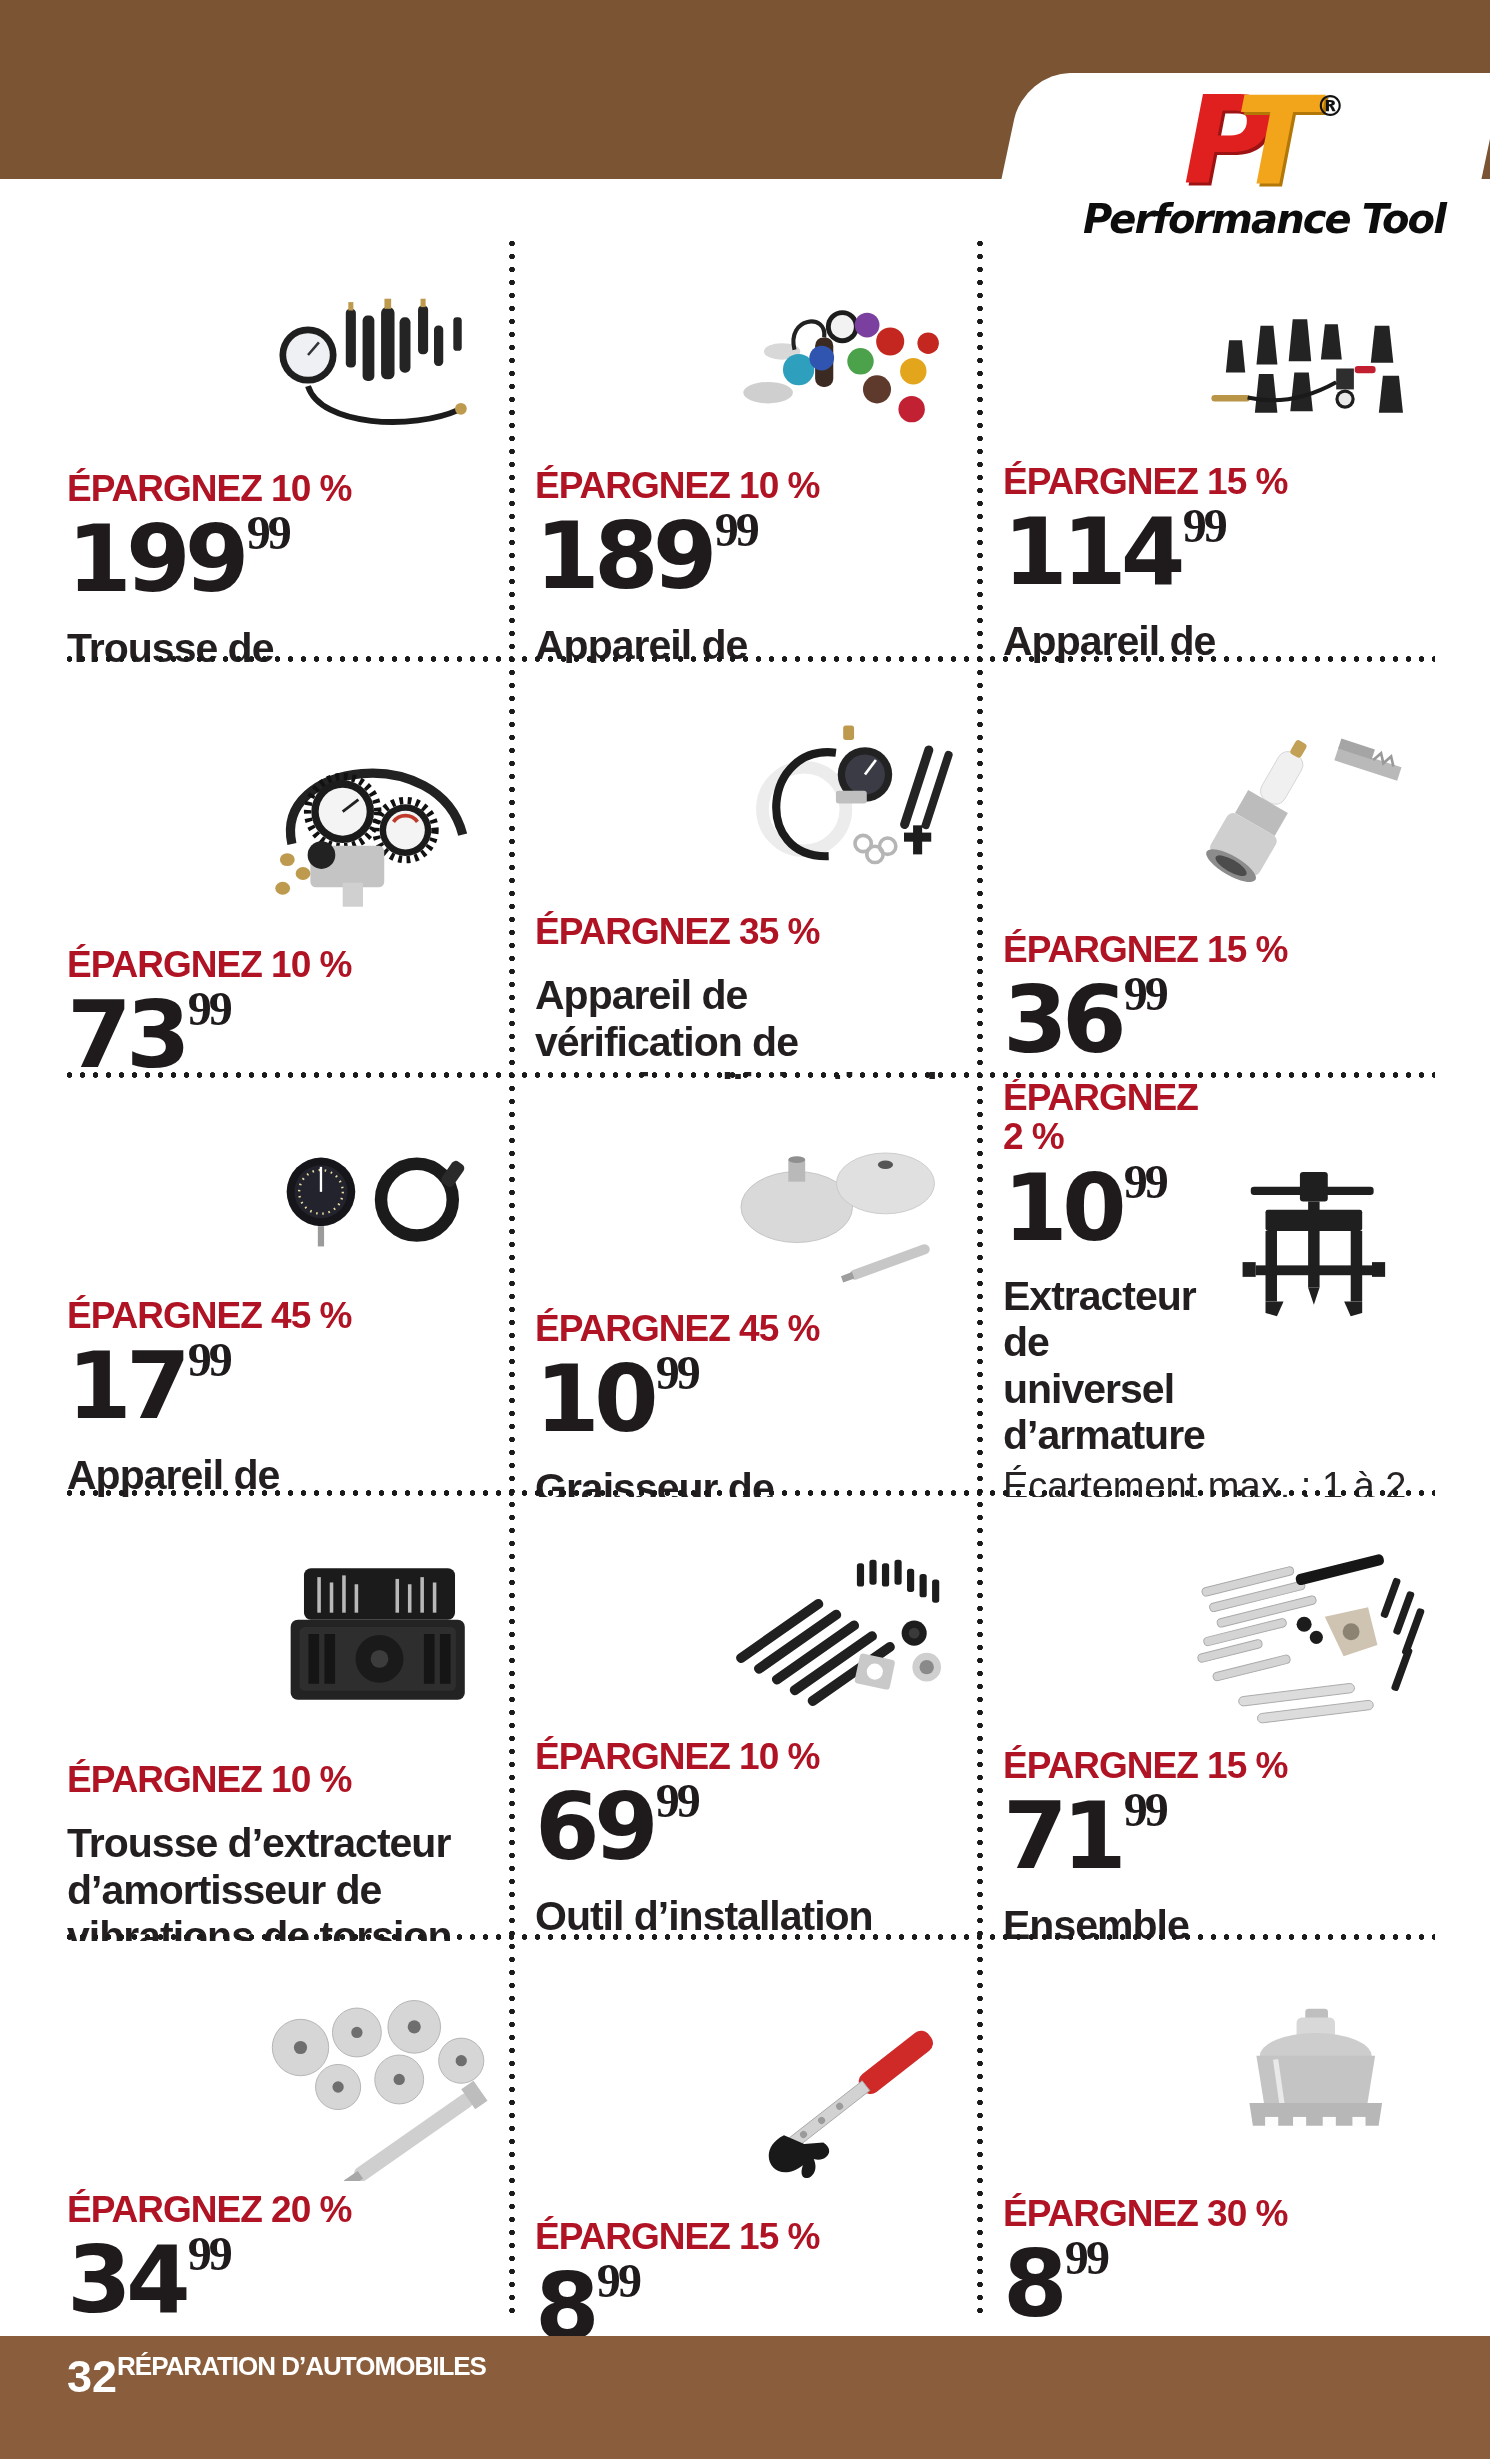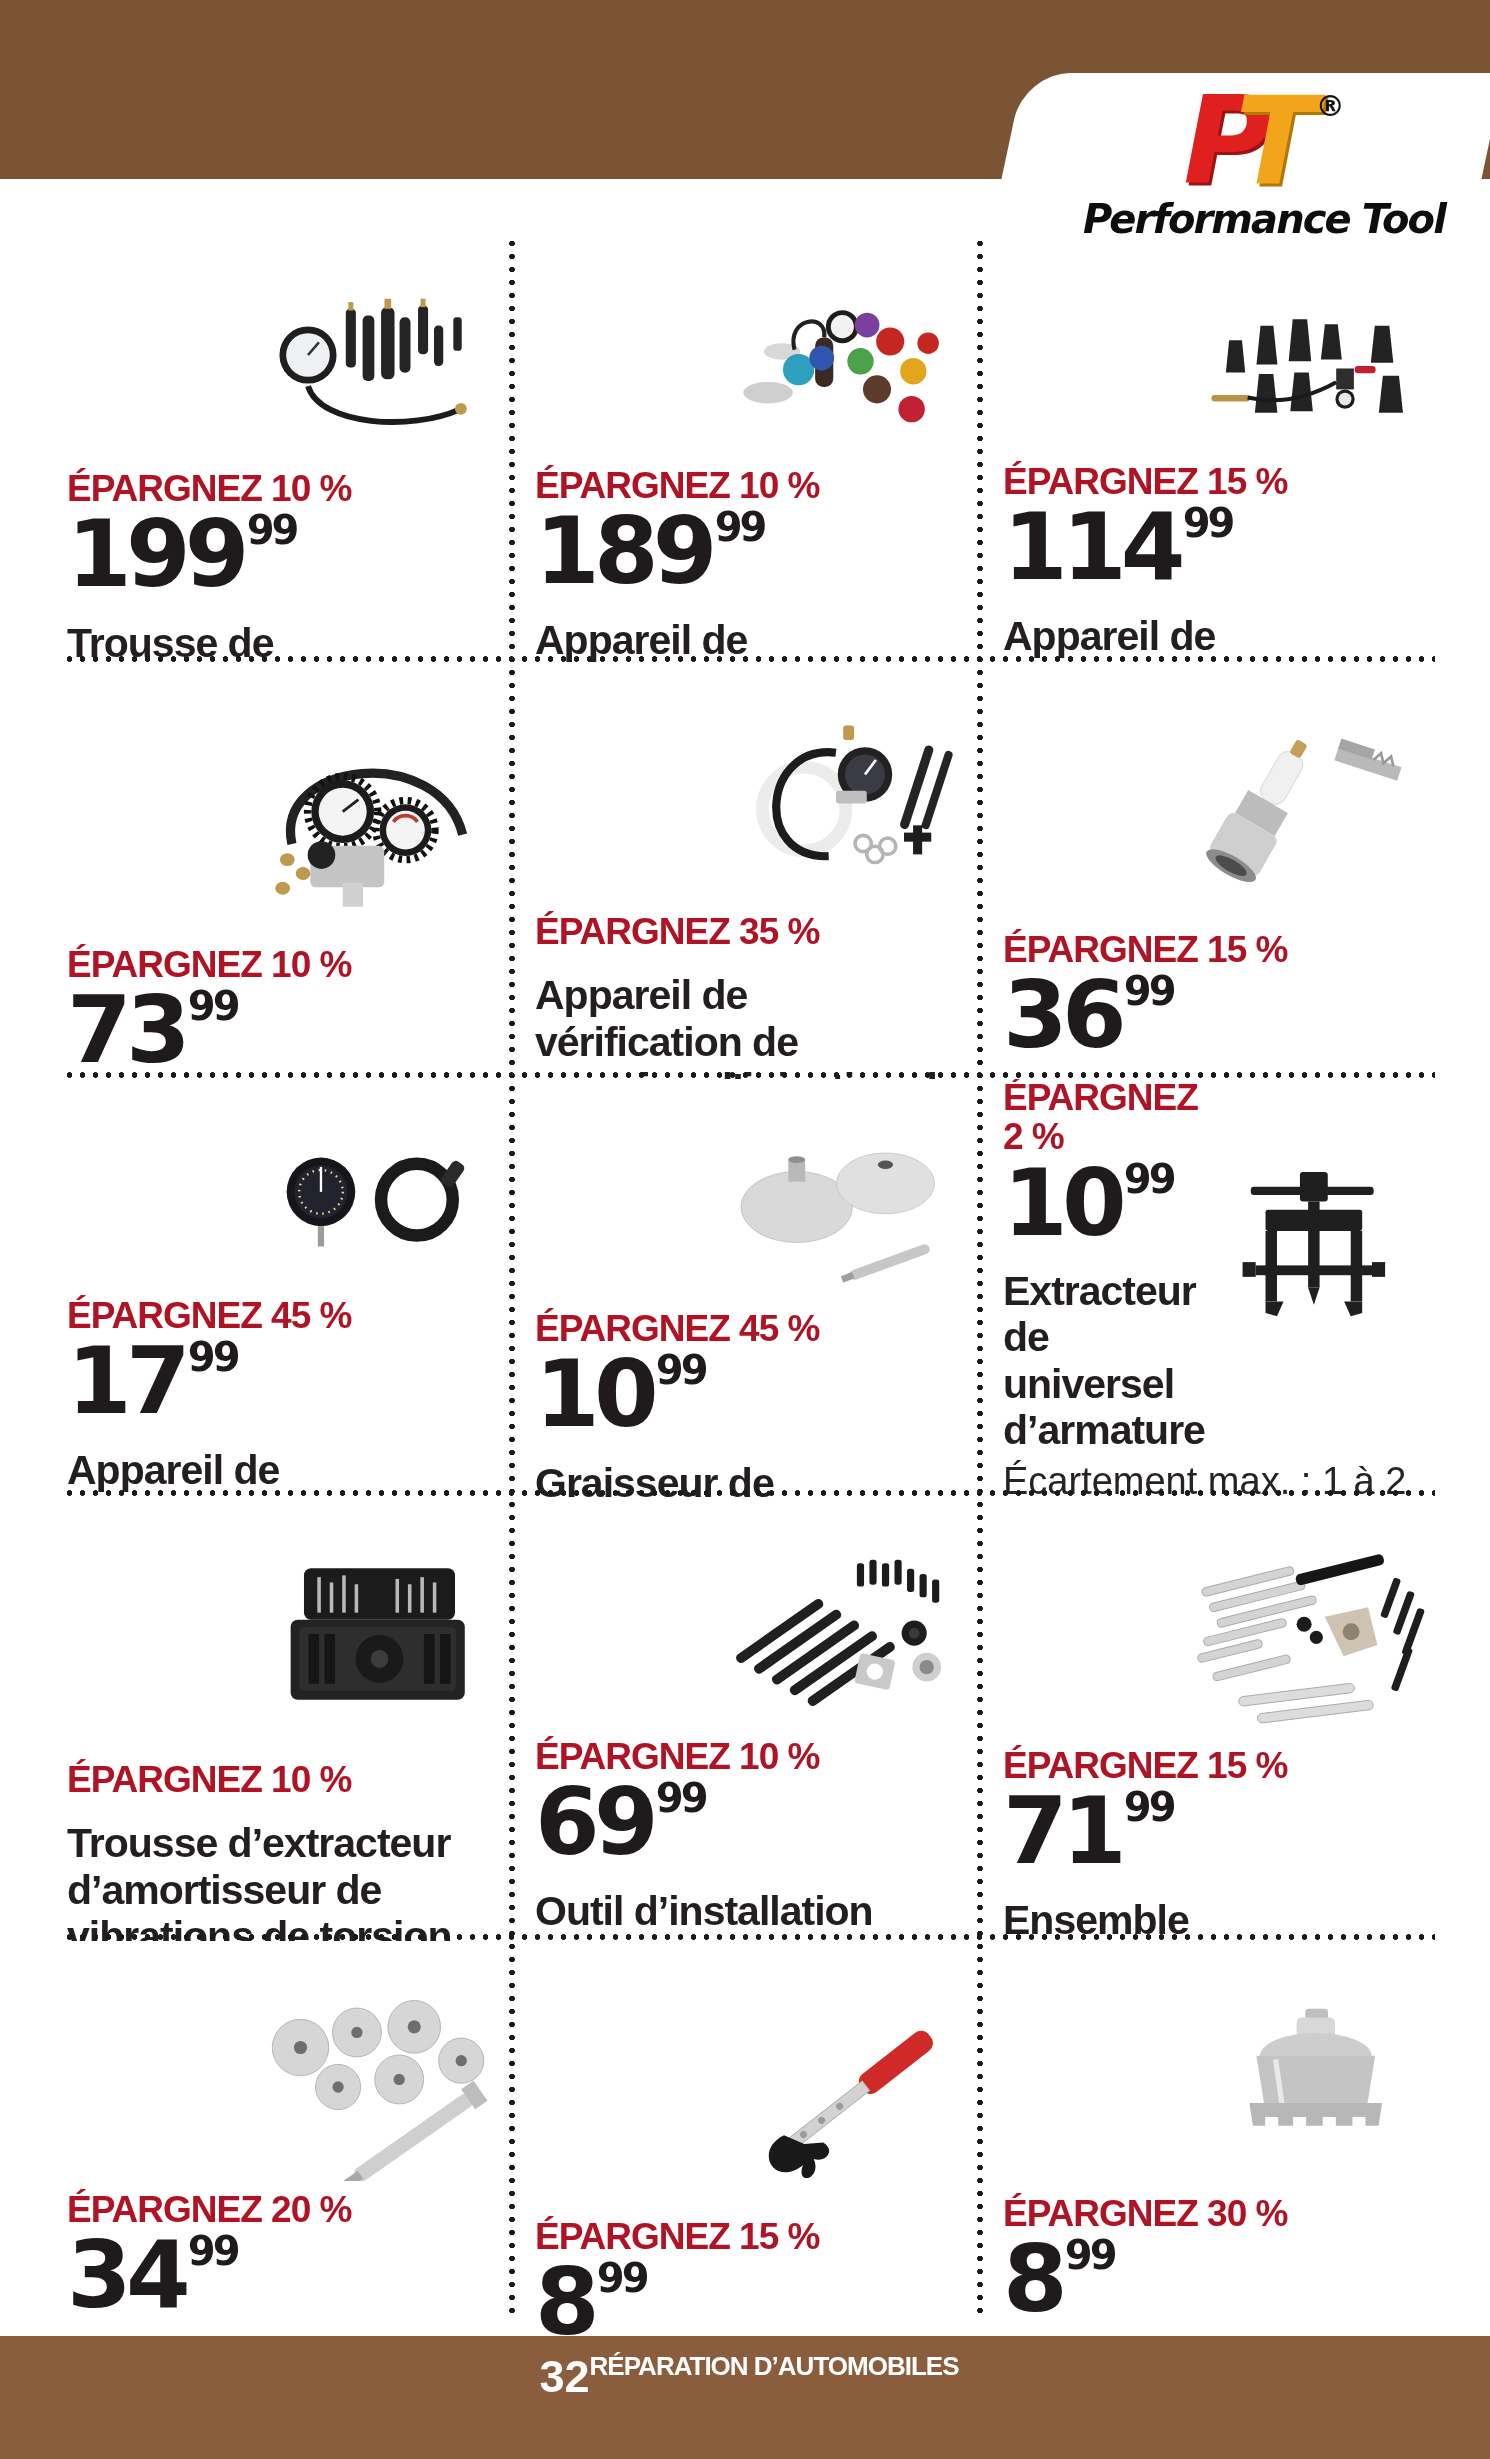--- a/index.html
+++ b/index.html
@@ -19,21 +19,21 @@
   .brand{font-family:"DejaVu Sans",sans-serif;font-style:italic;font-weight:700;font-size:40px;
          color:#0d0d0d;letter-spacing:-1.9px;margin-top:-5.8px;}
   
   .products{position:absolute;left:67px;top:240px;display:grid;
             grid-template-columns:428px 428px 428px;column-gap:40px;
             grid-template-rows:423px 416px 418px 444px 396px;}
   .card{position:relative;overflow:hidden;}
   .save{color:#b01323;font-weight:900;font-size:37px;letter-spacing:-1px;line-height:1.05;}
   .price{font-family:"DejaVu Sans",sans-serif;font-weight:900;font-size:93px;line-height:.95;
          color:#1f1a1b;letter-spacing:-5.8px;margin-top:1.9px;}
-  .price sup{font-size:40px;letter-spacing:-2.9px;vertical-align:42px;margin-left:2.9px;}
+  .price sup{font-size:48px;letter-spacing:-2.9px;vertical-align:42px;margin-left:2.9px;font-family:Liberation Serif, serif;}
   .art{float:right;margin:52px 0 9.6px 13.4px;}
   .art svg{width:100%;height:100%;display:block;}
   .title{font-size:41px;font-weight:700;line-height:1.13;letter-spacing:-1px;color:#231f20;
          margin:21px 0 0 0;}
   .desc{font-size:38px;font-weight:400;line-height:1.16;color:#272324;margin:5.8px 0 0 0;}
   
   .a-gauge-kit{width:248px;height:168px}
   .a-caps{width:238px;height:165px}
   .a-plugs{width:246px;height:161px}
   .a-dual-gauge{width:240px;height:221px}
@@ -52,21 +52,21 @@
   .vdots{position:absolute;top:237px;height:2077px;width:7.7px;
          background-image:radial-gradient(circle,#1a1a1a 2.5px,rgba(0,0,0,0) 3px);
          background-size:7.7px 13px;background-repeat:repeat-y;background-position:center top;}
   .vdots.v1{left:508px;} .vdots.v2{left:976px;}
   .hdots{position:absolute;left:63px;width:1372px;height:7.7px;
          background-image:radial-gradient(circle,#1a1a1a 2.5px,rgba(0,0,0,0) 3px);
          background-size:13px 7.7px;background-repeat:repeat-x;background-position:left center;}
   .hdots.h1{top:655px;} .hdots.h2{top:1071px;} .hdots.h3{top:1489px;} .hdots.h4{top:1933px;}
   
   .footer{position:absolute;left:0;top:2336px;width:1491px;height:123px;background:#8a5e3c;
-          display:flex;justify-content:center;align-items:flex-start;
+          display:flex;justify-content:flex-start;align-items:flex-start;
           padding:15.4px 60px 0 67px;box-sizing:border-box;}
   .page-num{color:#ffffff;font-weight:700;font-size:45px;letter-spacing:0;}
   .section-title{color:#ffffff;font-weight:700;font-size:26px;letter-spacing:-1px;}
 </style>
 </head>
 <body>
 
 <div class="page">
 
   <div class="banner"></div>

